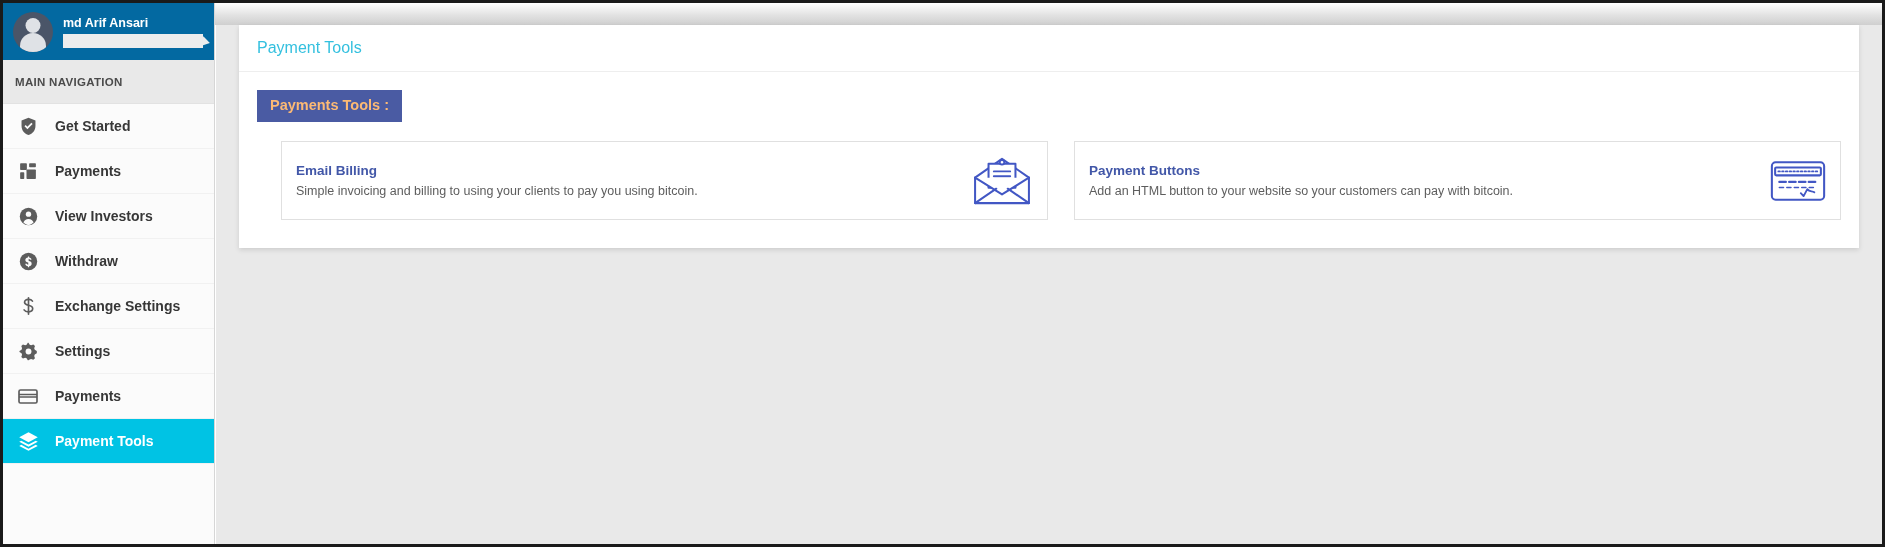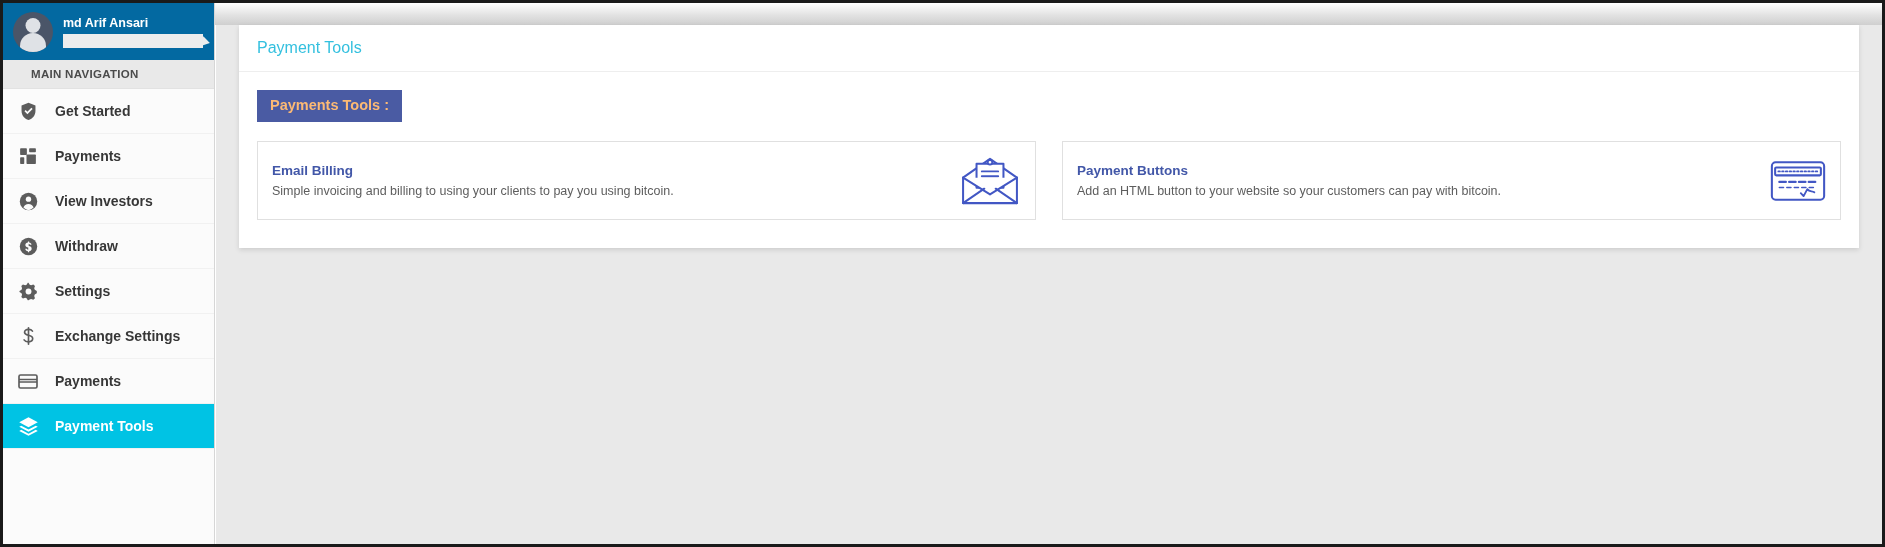--- a/index.html
+++ b/index.html
@@ -94,29 +94,29 @@
     position: absolute;
     right: -7px; top: 3px;
     width: 0; height: 0;
     border-left: 8px solid #eceded;
     border-top: 5px solid transparent;
     border-bottom: 5px solid transparent;
     transform: rotate(14deg);
   }
 
   #nav-heading {
-    height: 29px;
+    height: 44px;
     background: #e9e9e9;
     color: #4b4b4b;
     font-size: 11.5px;
     font-weight: bold;
     letter-spacing: .3px;
     display: flex;
     align-items: center;
-    padding-left: 28px;
+    padding-left: 12px;
     border-bottom: 1px solid #e2e2e2;
   }
 
   .nav-item {
     height: 45px;
     display: flex;
     align-items: center;
     padding-left: 13px;
     cursor: pointer;
     background: #fbfbfb;
@@ -179,20 +179,21 @@
     color: #fdba74;
     font-size: 14.5px;
     font-weight: bold;
     padding: 8px 13px 9px 13px;
     line-height: 15px;
   }
   #cards-row {
     display: flex;
     gap: 26px;
     margin-top: 19px;
+    margin-left: 24px;
   }
   .tool-card {
     flex: 1 1 0;
     border: 1px solid #e0e0e0;
     background: #ffffff;
     height: 79px;
     display: flex;
     align-items: center;
     padding: 0 14px 0 14px;
     cursor: pointer;
@@ -277,35 +278,35 @@
           <span class="nav-ico">
             <svg width="19" height="19" viewBox="0 0 24 24" fill="currentColor">
               <circle cx="12" cy="12" r="11"></circle>
               <path d="M12.8 5.6v1.5c1.6.2 2.8 1.1 3 2.6h-2.1c-.1-.6-.6-1-1.5-1.1v2.8c2.2.5 3.8 1.2 3.8 3.3 0 1.9-1.4 3-3.2 3.2v1.5h-1.5v-1.5c-1.9-.2-3.2-1.3-3.4-3h2.1c.1.8.7 1.2 1.7 1.3v-3c-2-.4-3.7-1.1-3.7-3.2 0-1.8 1.4-2.9 3.3-3.1V5.6h1.5z" fill="#fbfbfb"></path>
             </svg>
           </span>
           <span class="nav-lbl">Withdraw</span>
         </div>
         <div class="nav-item">
           <span class="nav-ico">
+            <svg width="19" height="20" viewBox="0 0 24 24" fill="none" stroke="currentColor" stroke-width="2.1" stroke-linecap="round">
+              <path d="M12 1.6v20.8"></path>
+              <path d="M17 5.8c-.9-1.4-2.6-2.2-5-2.2-3 0-5 1.4-5 3.6 0 2.4 2.1 3.2 5 3.9 3 .7 5.3 1.6 5.3 4.2 0 2.4-2.2 4.1-5.3 4.1-2.7 0-4.6-.9-5.6-2.5"></path>
+            </svg>
+          </span>
+          <span class="nav-lbl">Exchange Settings</span>
+        </div>
+        <div class="nav-item">
+          <span class="nav-ico">
             <svg width="19" height="19" viewBox="0 0 24 24" fill="currentColor">
               <path d="M12 0.8l1.5 2.6c.6.1 1.2.4 1.8.7l2.8-1 2.1 2.1-1 2.8c.3.6.5 1.2.7 1.8l2.6 1.5v3l-2.6 1.5c-.2.6-.4 1.2-.7 1.8l1 2.8-2.1 2.1-2.8-1c-.6.3-1.2.5-1.8.7L12 23.2h-.9l-1.5-2.6c-.6-.2-1.2-.4-1.8-.7l-2.8 1-2.1-2.1 1-2.8c-.3-.6-.5-1.2-.7-1.8L.6 12.7v-1.4l2.6-1.5c.2-.6.4-1.2.7-1.8l-1-2.8L5 3.1l2.8 1c.6-.3 1.2-.5 1.8-.7L11.1.8H12z"></path>
               <circle cx="12" cy="12" r="3.7" fill="#fbfbfb"></circle>
             </svg>
           </span>
           <span class="nav-lbl">Settings</span>
-        </div>
-        <div class="nav-item">
-          <span class="nav-ico">
-            <svg width="19" height="20" viewBox="0 0 24 24" fill="none" stroke="currentColor" stroke-width="2.1" stroke-linecap="round">
-              <path d="M12 1.6v20.8"></path>
-              <path d="M17 5.8c-.9-1.4-2.6-2.2-5-2.2-3 0-5 1.4-5 3.6 0 2.4 2.1 3.2 5 3.9 3 .7 5.3 1.6 5.3 4.2 0 2.4-2.2 4.1-5.3 4.1-2.7 0-4.6-.9-5.6-2.5"></path>
-            </svg>
-          </span>
-          <span class="nav-lbl">Exchange Settings</span>
         </div>
         <div class="nav-item">
           <span class="nav-ico">
             <svg width="20" height="17" viewBox="0 0 24 20" fill="none" stroke="currentColor" stroke-width="2">
               <rect x="1.2" y="2.2" width="21.6" height="15.6" rx="1.8"></rect>
               <path d="M1.2 7.6h21.6M1.2 10.6h21.6"></path>
             </svg>
           </span>
           <span class="nav-lbl">Payments</span>
         </div>

